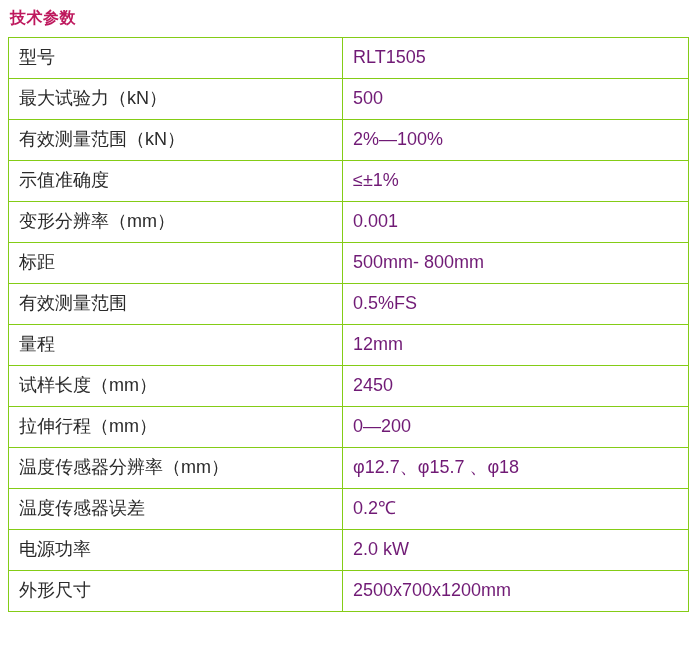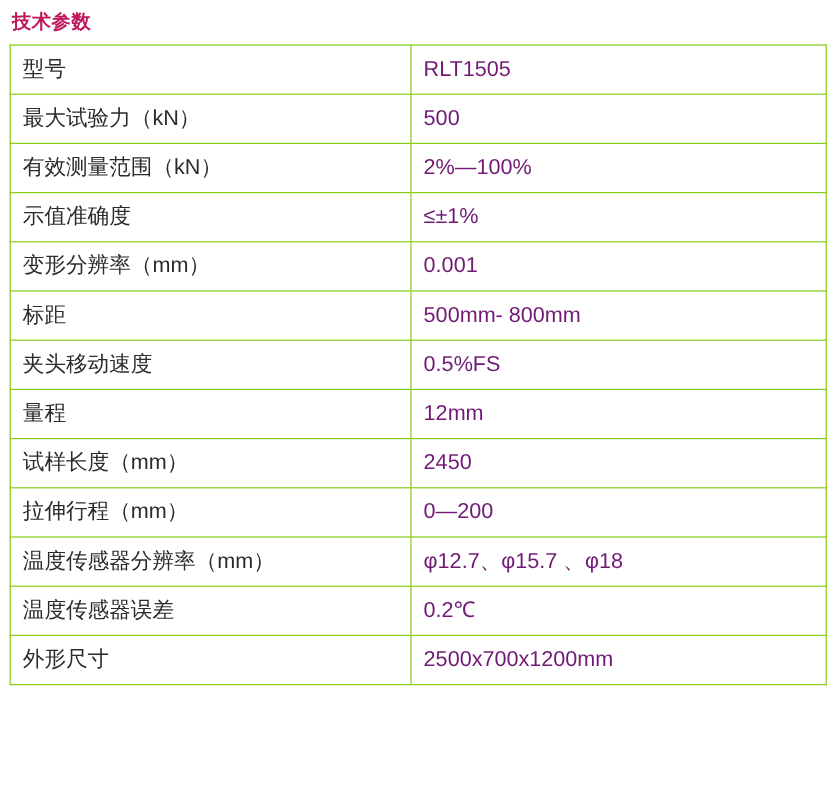--- a/index.html
+++ b/index.html
@@ -89,21 +89,21 @@
       </tr>
       <tr>
         <td class="label">变形分辨率（mm）</td>
         <td class="value">0.001</td>
       </tr>
       <tr>
         <td class="label">标距</td>
         <td class="value">500mm- 800mm</td>
       </tr>
       <tr>
-        <td class="label">夹头移动速度</td>
+        <td class="label">有效测量范围</td>
         <td class="value">0.5%FS</td>
       </tr>
       <tr>
         <td class="label">量程</td>
         <td class="value">12mm</td>
       </tr>
       <tr>
         <td class="label">试样长度（mm）</td>
         <td class="value">2450</td>
       </tr>
@@ -113,19 +113,23 @@
       </tr>
       <tr>
         <td class="label">温度传感器分辨率（mm）</td>
         <td class="value">φ12.7、φ15.7 、φ18</td>
       </tr>
       <tr>
         <td class="label">温度传感器误差</td>
         <td class="value">0.2℃</td>
       </tr>
       <tr>
+        <td class="label">电源功率</td>
+        <td class="value">2.0 kW</td>
+      </tr>
+      <tr>
         <td class="label">外形尺寸</td>
         <td class="value">2500x700x1200mm</td>
       </tr>
     </tbody>
   </table>
 
 </div>
 
 </body></html>

